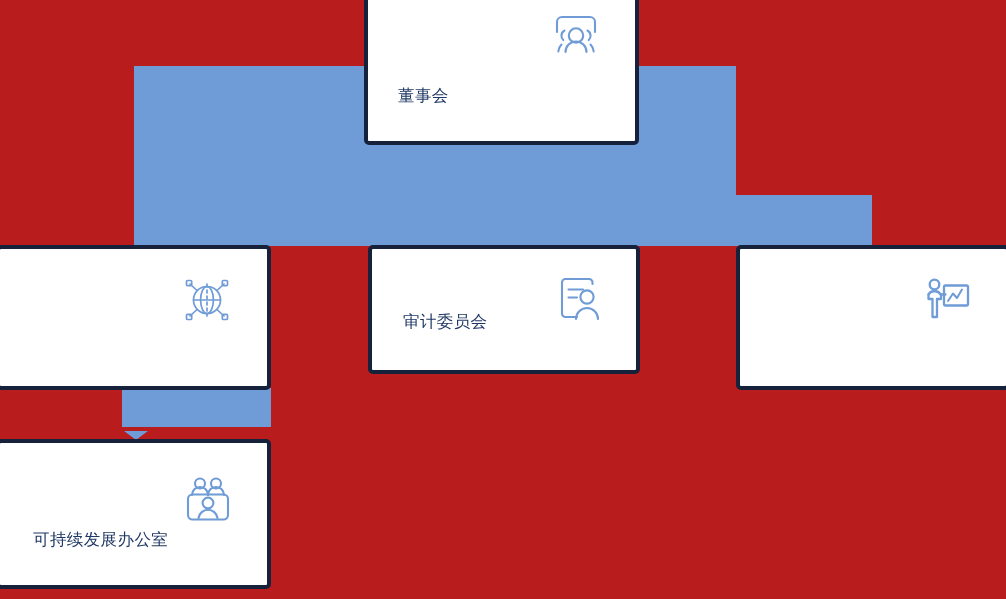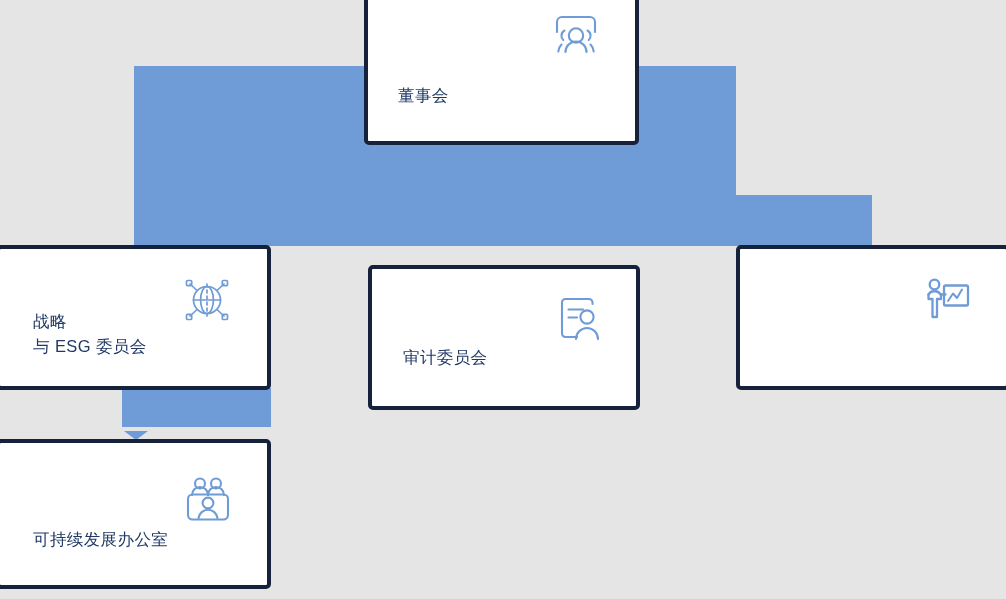--- a/index.html
+++ b/index.html
@@ -7,21 +7,21 @@
     padding: 0;
     background: #ffffff;
   }
   body {
     font-family: "Liberation Sans", "DejaVu Sans", sans-serif;
   }
   #diagram {
     position: relative;
     width: 1006px;
     height: 599px;
-    background: #e5e5e5;
+    background: #b91c1c;
     overflow: hidden;
   }
 
   
   .connector {
     position: absolute;
     background: #6f9bd6;
     z-index: 1;
   }
   #conn-trunk      { left: 134px; top: 66px;  width: 602px; height: 180px; }
@@ -66,21 +66,21 @@
 
   
   #node-board        { left: 364px; top: -12px;  width: 275px; height: 157px; }
   #node-board .node-label { left: 30px; bottom: 33px; }
   #node-board .node-icon  { right: 32px; top: 18px; }
 
   #node-strategy-esg { left: -4px;  top: 245px; width: 275px; height: 145px; }
   #node-strategy-esg .node-label { left: 33px; bottom: 27px; }
   #node-strategy-esg .node-icon  { right: 33px; top: 24px; }
 
-  #node-audit        { left: 368px; top: 245px; width: 272px; height: 145px; margin-top: 20px; }
+  #node-audit        { left: 368px; top: 245px; width: 272px; height: 129px; }
   #node-audit .node-label { left: 31px; bottom: 36px; }
   #node-audit .node-icon  { right: 30px; top: 24px; }
 
   #node-nomination   { left: 736px; top: 245px; width: 274px; height: 145px; }
   #node-nomination .node-label { left: 30px; bottom: 27px; }
   #node-nomination .node-icon  { right: 32px; top: 24px; }
 
   #node-office       { left: -4px;  top: 439px; width: 275px; height: 150px; }
   #node-office .node-label { left: 33px; bottom: 33px; }
   #node-office .node-icon  { right: 32px; top: 30px; }
@@ -122,22 +122,20 @@
         <line x1="16.5" y1="17" x2="10" y2="11"></line>
         <line x1="37.5" y1="17" x2="44" y2="11"></line>
         <line x1="16.5" y1="37" x2="10" y2="43"></line>
         <line x1="37.5" y1="37" x2="44" y2="43"></line>
         <rect x="6.5" y="7.5" width="5.2" height="5.2" rx="1.1"></rect>
         <rect x="42.3" y="7.5" width="5.2" height="5.2" rx="1.1"></rect>
         <rect x="6.5" y="41.3" width="5.2" height="5.2" rx="1.1"></rect>
         <rect x="42.3" y="41.3" width="5.2" height="5.2" rx="1.1"></rect>
       </svg>
     </span>
-    <span class="node-label">战略
-与 ESG 委员会</span>
   </div>
 
   <div class="node" id="node-audit">
     <span class="node-icon">
       <svg class="icon-svg" viewBox="0 0 54 54" fill="none" stroke="#6f9bd6" stroke-width="2.1" stroke-linecap="round" stroke-linejoin="round">
         <path d="M40.5 11 v-1.5 a3.5 3.5 0 0 0 -3.5 -3.5 H13.5 A3.5 3.5 0 0 0 10 9.5 v31 A3.5 3.5 0 0 0 13.5 44 H25"></path>
         <line x1="16.5" y1="16.5" x2="31" y2="16.5"></line>
         <line x1="16.5" y1="24.5" x2="25" y2="24.5"></line>
         <circle cx="35" cy="24" r="6.6"></circle>
         <path d="M24 46 a11 11 0 0 1 22 0"></path>

